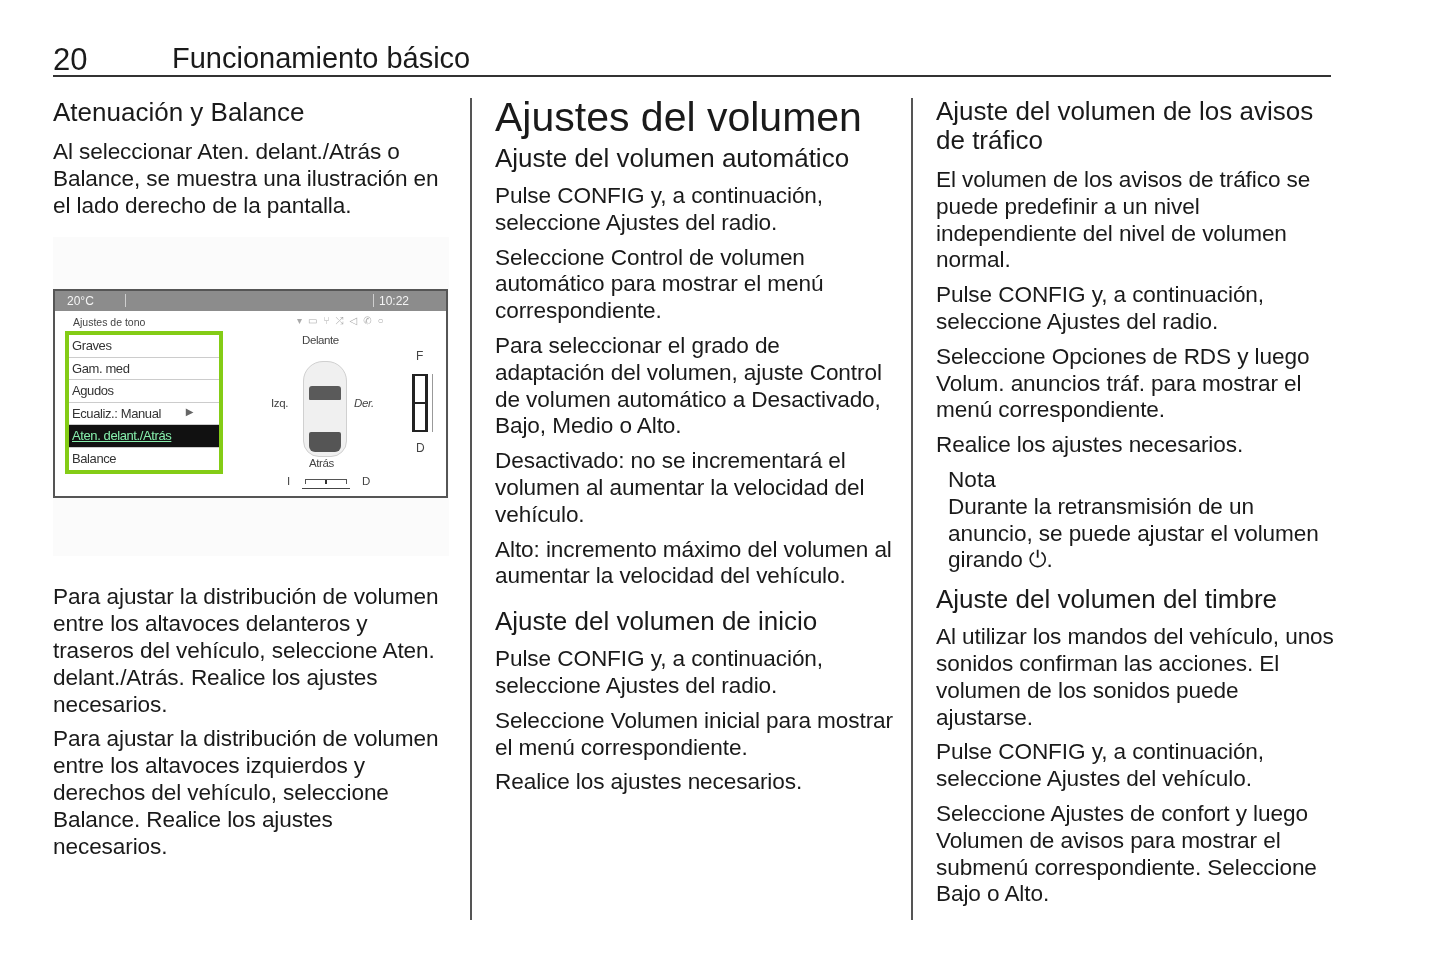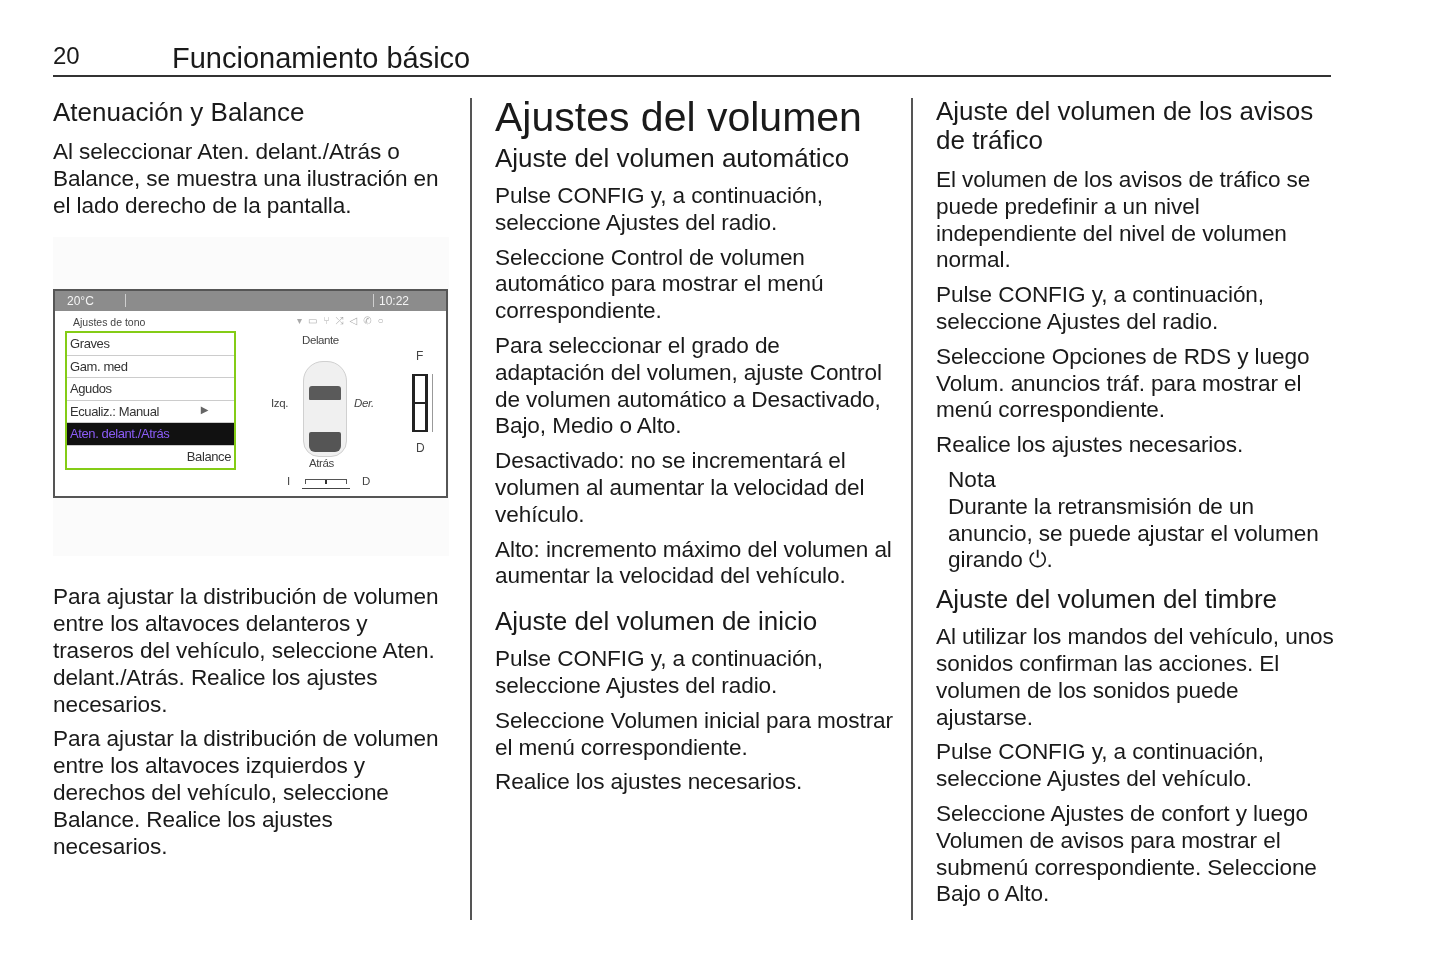--- a/index.html
+++ b/index.html
@@ -1,20 +1,20 @@
 <!DOCTYPE html>
 <html><head>
 <meta charset="utf-8">
 <style>
   * { box-sizing: border-box; margin: 0; padding: 0; }
   html, body { width: 1445px; height: 966px; background: #ffffff; overflow: hidden; }
   body { position: relative; font-family: "Liberation Sans", sans-serif; color: #1a1a1a; }
 
   .page-header { position: absolute; left: 53px; top: 40px; width: 1278px; height: 37px; border-bottom: 2px solid #333; }
-  .page-number { position: absolute; left: 0; top: 2px; font-size: 24px; }
+  .page-number { position: absolute; left: 0; top: 2px; font-size: 31px; }
   .page-section { position: absolute; left: 119px; top: 2px; font-size: 29px; }
 
   .col { position: absolute; top: 97px; }
   .col1 { left: 53px; width: 395px; }
   .col2 { left: 495px; width: 400px; }
   .col3 { left: 936px; width: 400px; }
 
   .divider { position: absolute; top: 98px; width: 2px; height: 822px; background: #555; }
   .div1 { left: 470px; }
   .div2 { left: 911px; }
@@ -29,24 +29,24 @@
   
   .fig { position: relative; width: 396px; height: 319px; background: #fbfbfb; margin: 18px 0 28px 0; }
   .screen { position: absolute; left: 0; top: 52px; width: 395px; height: 209px; border: 2px solid #555; background: #fff; font-family: "Liberation Sans", sans-serif; font-stretch: condensed; }
   .statusbar { position: absolute; left: 0; top: 0; right: 0; height: 20px; background: #8c8c8c; color: #f4f4f4; font-size: 12px; padding-left: 46px; }
   .sb-temp { position: absolute; left: 12px; top: 3px; }
   .sb-sep1 { position: absolute; left: 70px; top: 3px; width: 1px; height: 13px; background: #cfcfcf; }
   .sb-sep2 { position: absolute; left: 318px; top: 3px; width: 1px; height: 13px; background: #cfcfcf; }
   .sb-time { position: absolute; left: 324px; top: 3px; }
   .screen-title { position: absolute; left: 18px; top: 25px; font-size: 10.5px; color: #444; }
   .status-icons { position: absolute; left: 242px; top: 24px; font-size: 10px; color: #aaa; letter-spacing: 6px; }
-  .menu { position: absolute; left: 10px; top: 40px; width: 171px; border: 2px solid #84cc16; }
+  .menu { position: absolute; left: 10px; top: 40px; width: 158px; border: 4px solid #84cc16; }
   .menu-item { height: 22.5px; font-size: 13px; color: #333; padding: 3px 3px; border-bottom: 1px solid #ccc; position: relative; white-space: nowrap; letter-spacing: -0.4px; }
-  .menu-item:last-child { border-bottom: none; text-align: right; }
-  .menu-item.selected { background: #111; color: #8b5cf6; }
+  .menu-item:last-child { border-bottom: none; }
+  .menu-item.selected { background: #111; color: #86efac; text-decoration: underline; }
   .menu-item .arrow { position: absolute; right: 26px; top: 3px; font-size: 10px; color: #666; }
 
   .lbl { position: absolute; font-size: 11.5px; color: #444; letter-spacing: -0.4px; }
   .car { position: absolute; left: 248px; top: 70px; width: 44px; height: 96px; border-radius: 20px 20px 16px 16px; background: #f0f0f0; border: 1px solid #d0d0d0; }
   .car .windshield { position: absolute; left: 5px; top: 24px; width: 32px; height: 14px; background: #5a5a5a; border-radius: 3px 3px 1px 1px; }
   .car .rear { position: absolute; left: 5px; top: 70px; width: 32px; height: 20px; background: #555; border-radius: 2px 2px 6px 6px; }
   .fader { position: absolute; left: 357px; top: 83px; width: 16px; height: 58px; border: 3px solid #222; border-top-width: 2px; border-bottom-width: 2px; }
   .fader .knob { position: absolute; left: 0; right: 0; top: 26px; height: 2px; background: #222; }
   .fader-edge { position: absolute; left: 377px; top: 83px; width: 1px; height: 58px; background: #999; }
   .balance-bar { position: absolute; left: 250px; top: 188px; width: 42px; height: 5px; border: 1px solid #555; border-bottom: none; }

